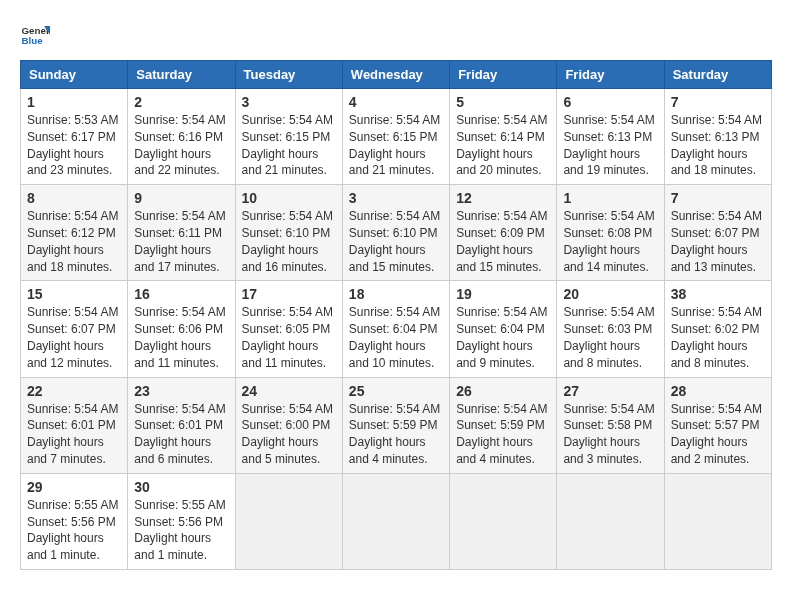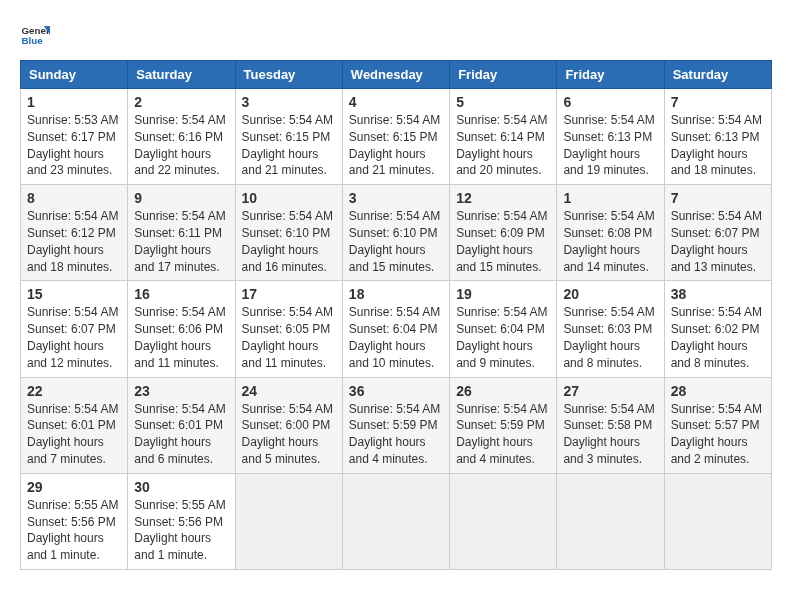--- a/index.html
+++ b/index.html
@@ -133,21 +133,21 @@
         <td><span class="day-num">17</span><span class="day-info">Sunrise: 5:54 AM<br>Sunset: 6:05 PM<br>Daylight hours<br>and 11 minutes.</span></td>
         <td><span class="day-num">18</span><span class="day-info">Sunrise: 5:54 AM<br>Sunset: 6:04 PM<br>Daylight hours<br>and 10 minutes.</span></td>
         <td><span class="day-num">19</span><span class="day-info">Sunrise: 5:54 AM<br>Sunset: 6:04 PM<br>Daylight hours<br>and 9 minutes.</span></td>
         <td><span class="day-num">20</span><span class="day-info">Sunrise: 5:54 AM<br>Sunset: 6:03 PM<br>Daylight hours<br>and 8 minutes.</span></td>
         <td><span class="day-num">38</span><span class="day-info">Sunrise: 5:54 AM<br>Sunset: 6:02 PM<br>Daylight hours<br>and 8 minutes.</span></td>
       </tr>
       <tr>
         <td><span class="day-num">22</span><span class="day-info">Sunrise: 5:54 AM<br>Sunset: 6:01 PM<br>Daylight hours<br>and 7 minutes.</span></td>
         <td><span class="day-num">23</span><span class="day-info">Sunrise: 5:54 AM<br>Sunset: 6:01 PM<br>Daylight hours<br>and 6 minutes.</span></td>
         <td><span class="day-num">24</span><span class="day-info">Sunrise: 5:54 AM<br>Sunset: 6:00 PM<br>Daylight hours<br>and 5 minutes.</span></td>
-        <td><span class="day-num">36</span><span class="day-info">Sunrise: 5:54 AM<br>Sunset: 5:59 PM<br>Daylight hours<br>and 4 minutes.</span></td>
+        <td><span class="day-num">25</span><span class="day-info">Sunrise: 5:54 AM<br>Sunset: 5:59 PM<br>Daylight hours<br>and 4 minutes.</span></td>
         <td><span class="day-num">26</span><span class="day-info">Sunrise: 5:54 AM<br>Sunset: 5:59 PM<br>Daylight hours<br>and 4 minutes.</span></td>
         <td><span class="day-num">27</span><span class="day-info">Sunrise: 5:54 AM<br>Sunset: 5:58 PM<br>Daylight hours<br>and 3 minutes.</span></td>
         <td><span class="day-num">28</span><span class="day-info">Sunrise: 5:54 AM<br>Sunset: 5:57 PM<br>Daylight hours<br>and 2 minutes.</span></td>
       </tr>
       <tr>
         <td><span class="day-num">29</span><span class="day-info">Sunrise: 5:55 AM<br>Sunset: 5:56 PM<br>Daylight hours<br>and 1 minute.</span></td>
         <td><span class="day-num">30</span><span class="day-info">Sunrise: 5:55 AM<br>Sunset: 5:56 PM<br>Daylight hours<br>and 1 minute.</span></td>
         <td class="empty"></td>
         <td class="empty"></td>
         <td class="empty"></td>

